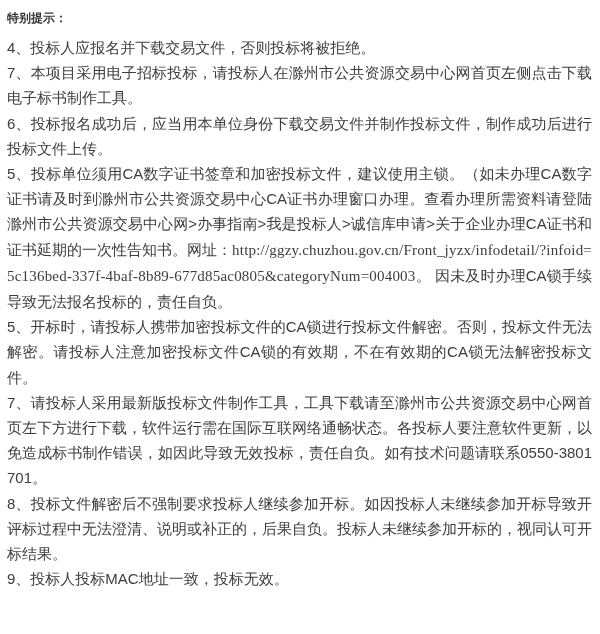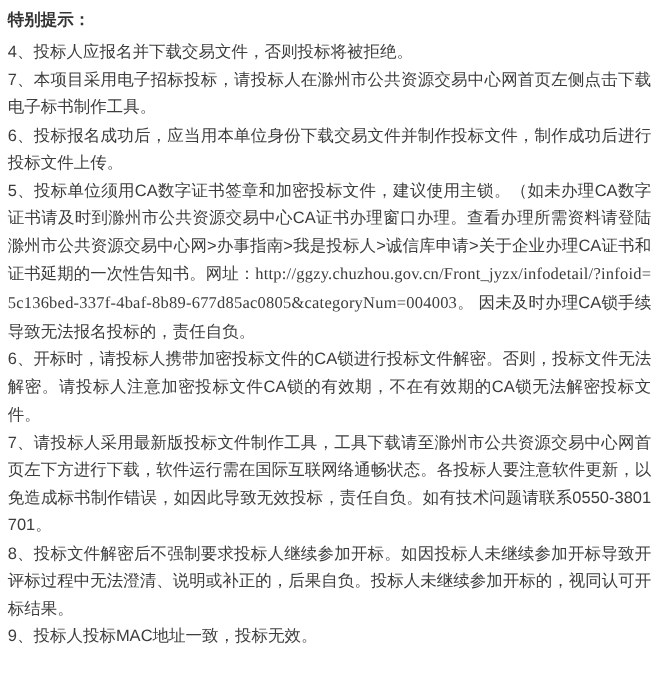--- a/index.html
+++ b/index.html
@@ -11,21 +11,21 @@
     width: 600px;
     height: 634px;
     overflow: hidden;
     font-family: "Liberation Sans", "DejaVu Sans", sans-serif;
     color: #3d3d3d;
   }
   .doc {
     padding: 6px 8px 0 7px;
   }
   .doc-title {
-    font-size: 15px;
+    font-size: 12px;
     font-weight: bold;
     color: #333333;
     margin: 0 0 4px 0;
     line-height: 25px;
   }
   .notice-item {
     margin: 0;
     font-size: 15px;
     line-height: 25.2px;
     color: #3d3d3d;
@@ -46,21 +46,21 @@
 
   <p class="notice-item">4、投标人应报名并下载交易文件，否则投标将被拒绝。</p>
 
   <p class="notice-item">7、本项目采用电子招标投标，请投标人在滁州市公共资源交易中心网首页左侧点击下载电子标书制作工具。</p>
 
 
   <p class="notice-item">6、投标报名成功后，应当用本单位身份下载交易文件并制作投标文件，制作成功后进行投标文件上传。</p>
 
   <p class="notice-item"><span>5、投标单位须用CA数字证书签章和加密投标文件，建议使用主锁。（如未办理CA数字证书请及时到滁州市公共资源交易中心CA证书办理窗口办理。查看办理所需资料请登陆滁州市公共资源交易中心网&gt;办事指南&gt;我是投标人&gt;诚信库申请&gt;关于企业办理CA证书和证书延期的一次性告知书。网址：</span><span class="url-text">http://ggzy.chuzhou.gov.cn/Front_jyzx/infodetail/?infoid=5c136bed-337f-4baf-8b89-677d85ac0805&amp;categoryNum=004003</span><span>。 因未及时办理CA锁手续导致无法报名投标的，责任自负。</span></p>
 
-  <p class="notice-item">6、开标时，请投标人携带加密投标文件的CA锁进行投标文件解密。否则，投标文件无法解密。请投标人注意加密投标文件CA锁的有效期，不在有效期的CA锁无法解密投标文件。</p>
+  <p class="notice-item">5、开标时，请投标人携带加密投标文件的CA锁进行投标文件解密。否则，投标文件无法解密。请投标人注意加密投标文件CA锁的有效期，不在有效期的CA锁无法解密投标文件。</p>
 
   <p class="notice-item">7、请投标人采用最新版投标文件制作工具，工具下载请至滁州市公共资源交易中心网首页左下方进行下载，软件运行需在国际互联网络通畅状态。各投标人要注意软件更新，以免造成标书制作错误，如因此导致无效投标，责任自负。如有技术问题请联系0550-3801701。</p>
 
   <p class="notice-item">8、投标文件解密后不强制要求投标人继续参加开标。如因投标人未继续参加开标导致开评标过程中无法澄清、说明或补正的，后果自负。投标人未继续参加开标的，视同认可开标结果。</p>
 
   <p class="notice-item">9、投标人投标MAC地址一致，投标无效。</p>
 
 </div>
 
 </body></html>

